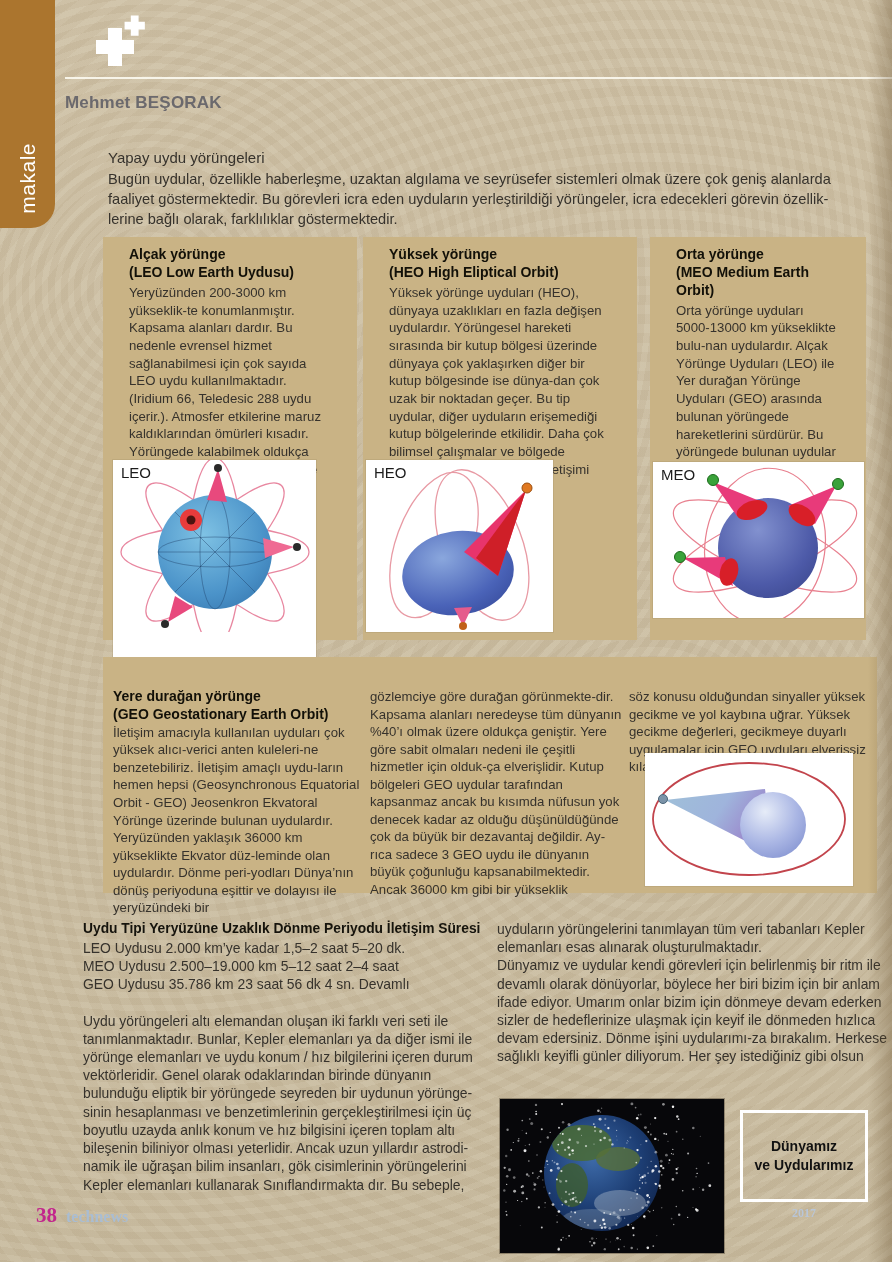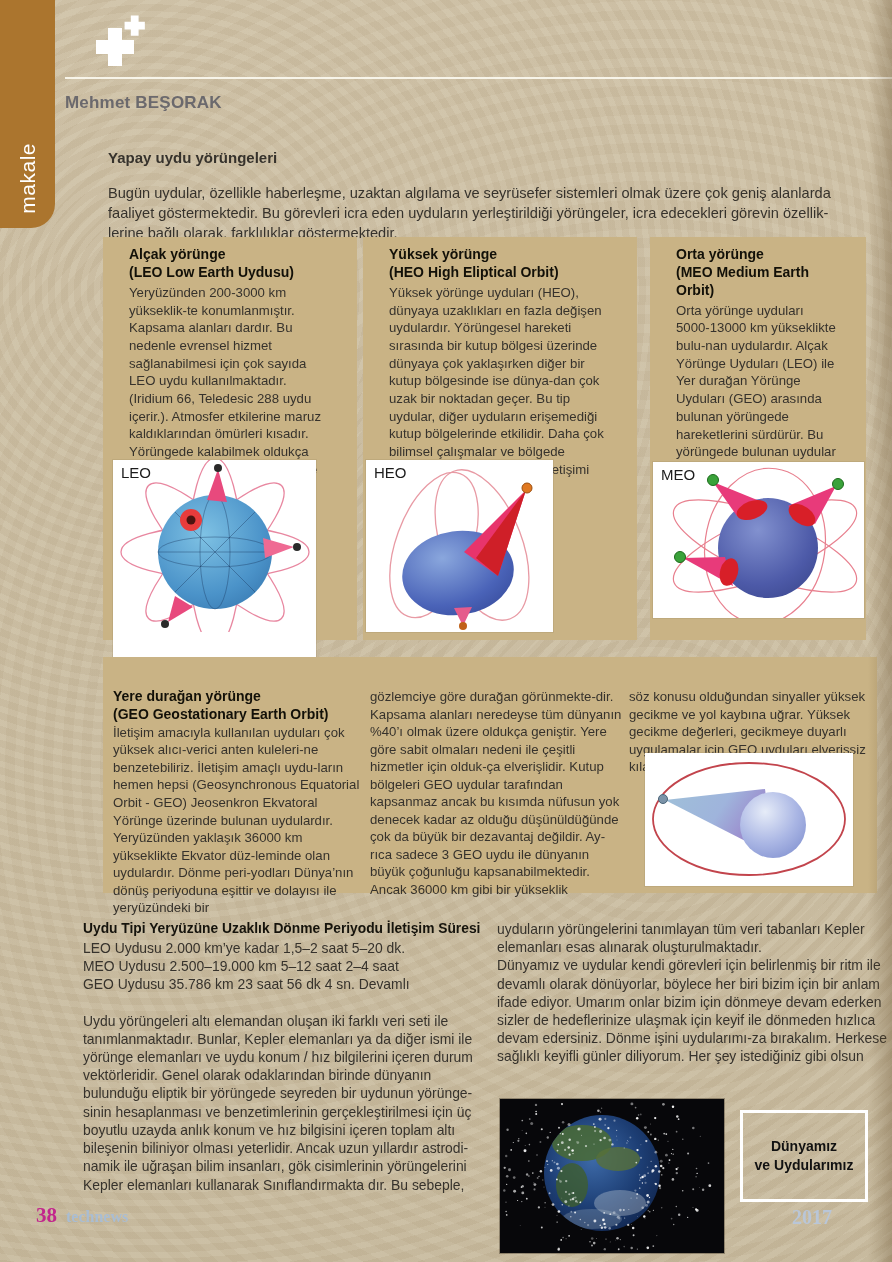--- a/index.html
+++ b/index.html
@@ -28,21 +28,21 @@
     border-bottom-right-radius:24px;display:flex;align-items:flex-end;justify-content:center;
     padding-bottom:14px;box-sizing:border-box;}
   .sidebar span{writing-mode:vertical-rl;transform:rotate(180deg);color:#fff;
     font-size:21px;letter-spacing:.5px;}
   .plus-icon{position:absolute;left:84px;top:14px;}
   .header-rule{position:absolute;left:65px;top:77px;width:827px;height:2.4px;background:#fbf8ef;opacity:.92;}
   .author{position:absolute;left:65px;top:93px;font-weight:bold;font-size:17px;color:#6b696d;letter-spacing:.2px;}
 
   
   .intro{position:absolute;left:108px;top:148px;width:740px;font-size:14.6px;line-height:1.37;}
-  .intro .t{font-weight:bold;font-size:15px;margin-bottom:15px;}
+  .intro .t{font-weight:normal;font-size:15px;margin-bottom:1px;}
 
   
   .obox{position:absolute;top:237px;height:403px;background:var(--panel);box-sizing:border-box;
     padding:9px 26px;font-size:13.2px;line-height:1.34;}
   .obox .t{font-weight:bold;font-size:14px;line-height:1.28;color:#121008;}
   .obox .b{margin-top:2px;}
   #box-leo{left:103px;width:254px;}
   #box-heo{left:363px;width:274px;}
   #box-meo{left:650px;width:216px;}
 
@@ -73,21 +73,21 @@
   .caption-box{position:absolute;left:740px;top:1110px;width:122px;height:86px;border:3px solid #fff;
     display:flex;flex-direction:column;align-items:center;justify-content:center;
     font-weight:bold;font-size:14px;color:#111;line-height:1.35;text-align:center;}
 
   
   .pgnum{position:absolute;left:36px;top:1203px;font-family:"Liberation Serif",serif;
     font-weight:bold;font-size:21px;color:var(--magenta);}
   .mag{position:absolute;left:66px;top:1208px;font-family:"Liberation Serif",serif;
     font-weight:bold;font-size:16px;color:var(--fblue);}
   .year{position:absolute;left:792px;top:1206px;font-family:"Liberation Serif",serif;
-    font-weight:bold;font-size:20px;color:#b9c6d8;}
+    font-weight:bold;font-size:12px;color:#b9c6d8;}
 </style>
 </head>
 <body>
 
 <div class="page">
 
   <div class="sidebar">
     <span>makale</span>
   </div>
 

